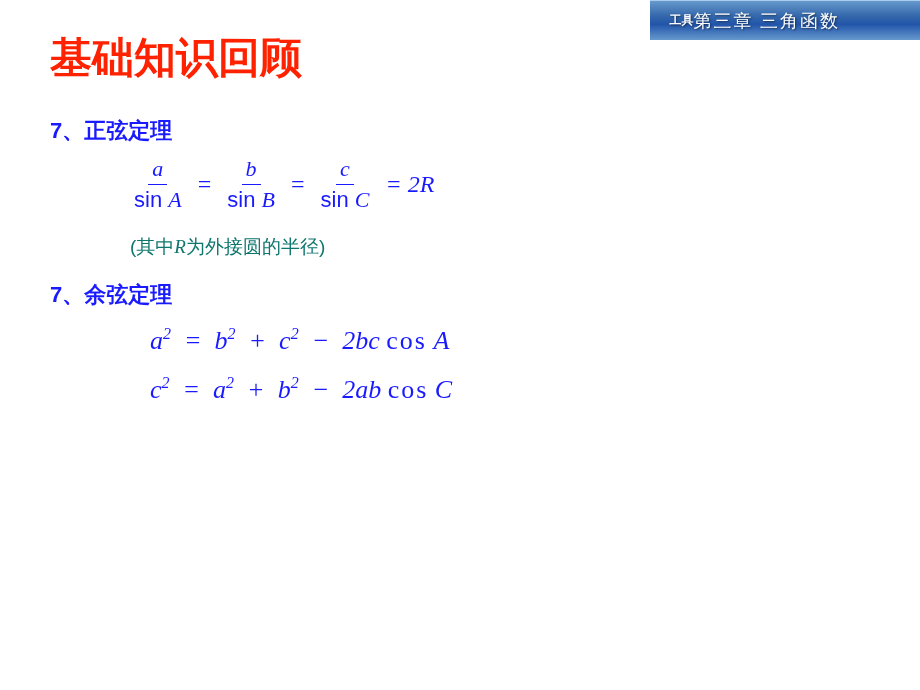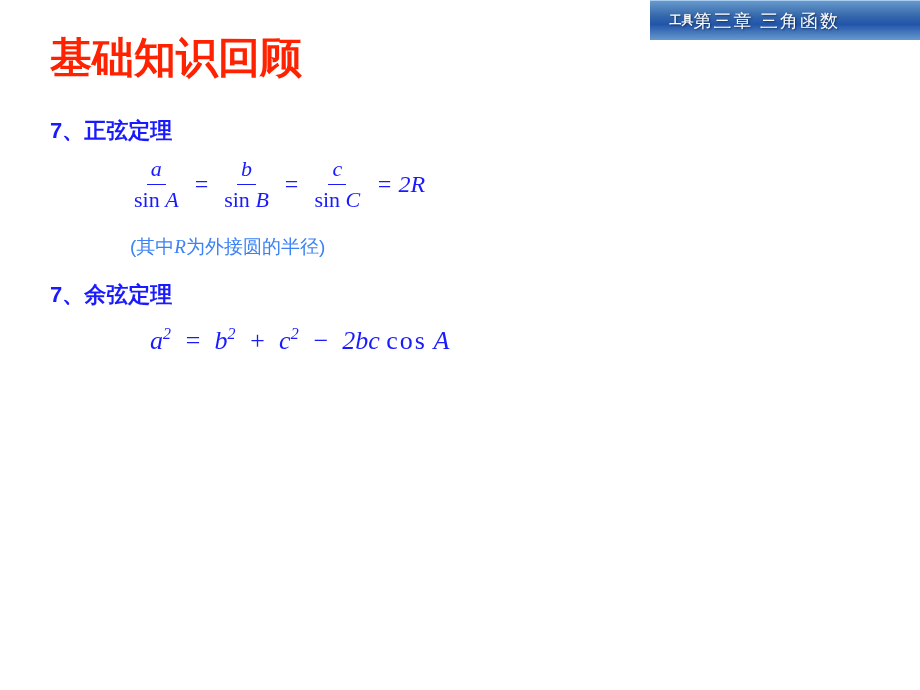--- a/index.html
+++ b/index.html
@@ -87,21 +87,21 @@
       font-style: normal;
     }
 
     .two-r {
       color: #1a1aff;
       font-size: 24px;
       font-style: italic;
     }
 
     .note-text {
-      color: #3b82f6;
+      color: #0f766e;
       font-size: 19px;
       font-family: 'SimSun', 'Microsoft YaHei', sans-serif;
       margin-top: 20px;
       font-style: normal;
     }
 
     .note-text em {
       font-style: italic;
       font-family: 'Times New Roman', serif;
     }
@@ -160,21 +160,21 @@
       text-shadow: 1px 1px 2px rgba(0,0,0,0.5);
       letter-spacing: 2px;
     }
 
     .toolbar-right {
       width: 60px;
     }
 
     .sin-label {
       font-style: normal;
-      font-family: Liberation Serif, serif;
+      font-family: Liberation Sans, sans-serif;
     }
   </style>
 </head>
 <body>
 
 <div class="slide-container">
   <div class="main-content">
 
     <div class="title">基础知识回顾</div>
 
@@ -208,20 +208,25 @@
       <div class="section-label">7、余弦定理</div>
       <div class="cosine-block">
 
         <div class="cosine-row">
           <span>
             <em>a</em><sup>2</sup>&nbsp; = &nbsp;<em>b</em><sup>2</sup>&nbsp; + &nbsp;<em>c</em><sup>2</sup>&nbsp; − &nbsp;2<em>b</em><em>c</em>&nbsp;<span class="cos-text">cos</span>&nbsp;<em>A</em>
           </span>
         </div>
 
 
+        <div class="cosine-row">
+          <span>
+            <em>c</em><sup>2</sup>&nbsp; = &nbsp;<em>a</em><sup>2</sup>&nbsp; + &nbsp;<em>b</em><sup>2</sup>&nbsp; − &nbsp;2<em>a</em><em>b</em>&nbsp;<span class="cos-text">cos</span>&nbsp;<em>C</em>
+          </span>
+        </div>
 
       </div>
     </div>
 
   </div>
 
   <div class="toolbar">
     <div class="toolbar-left">工具</div>
     <div class="toolbar-center">第三章   三角函数</div>
     <div class="toolbar-right"></div>

